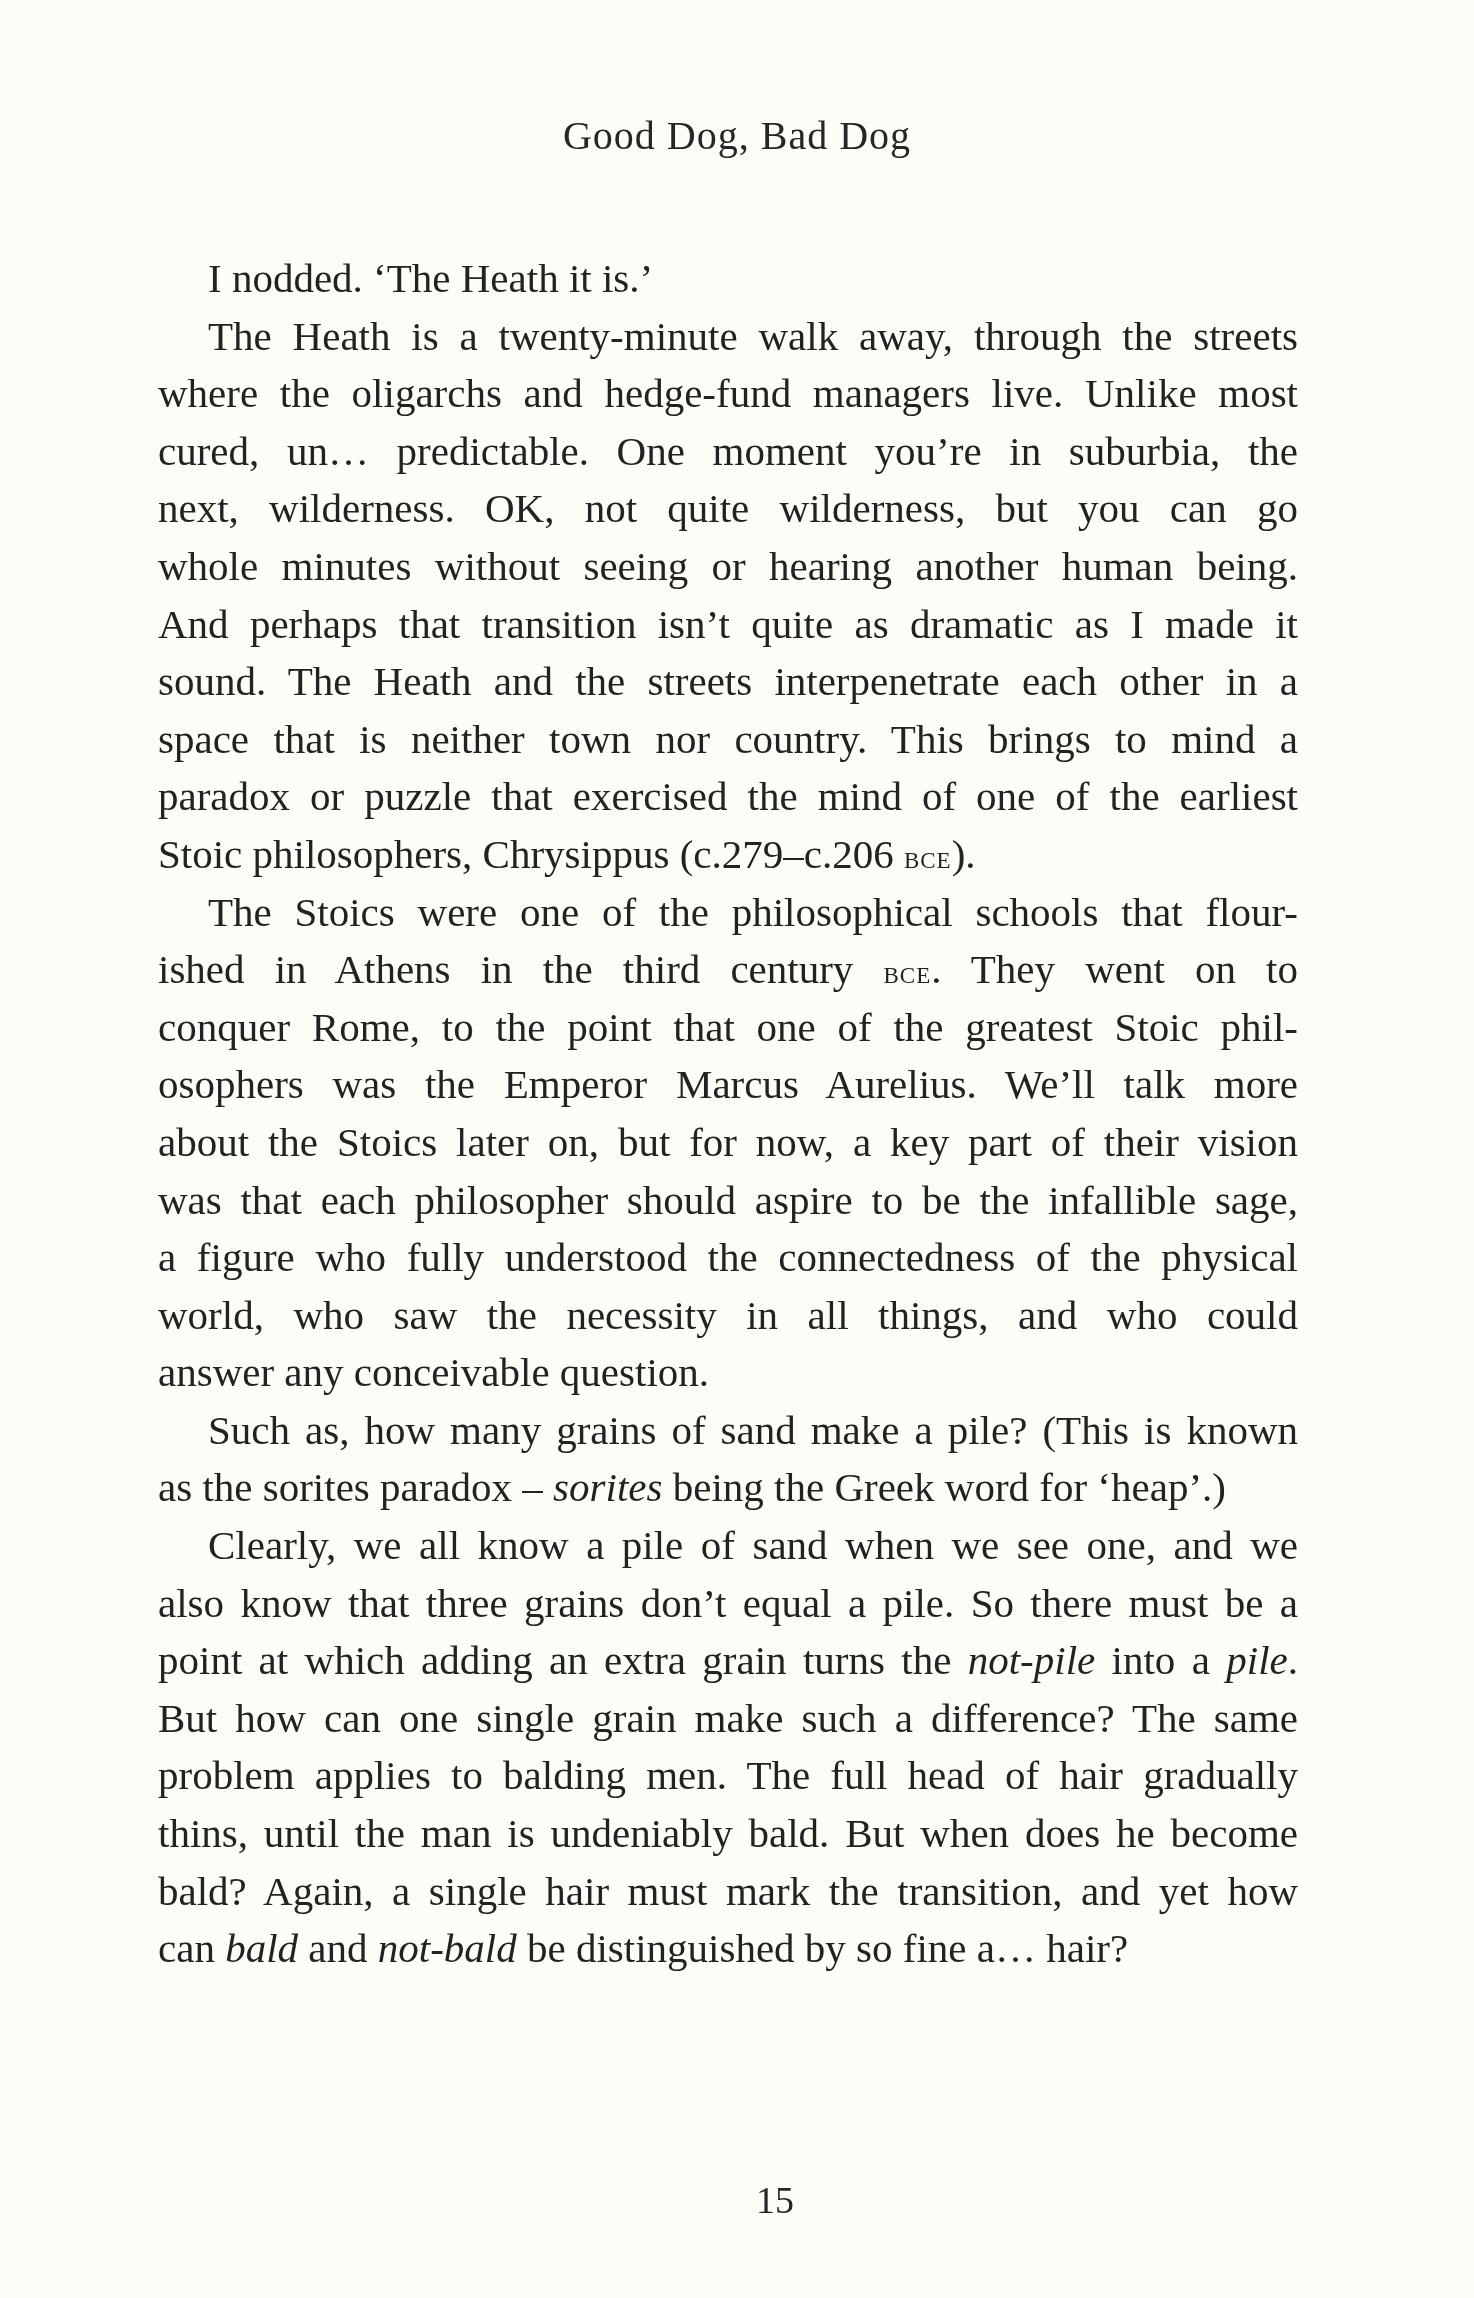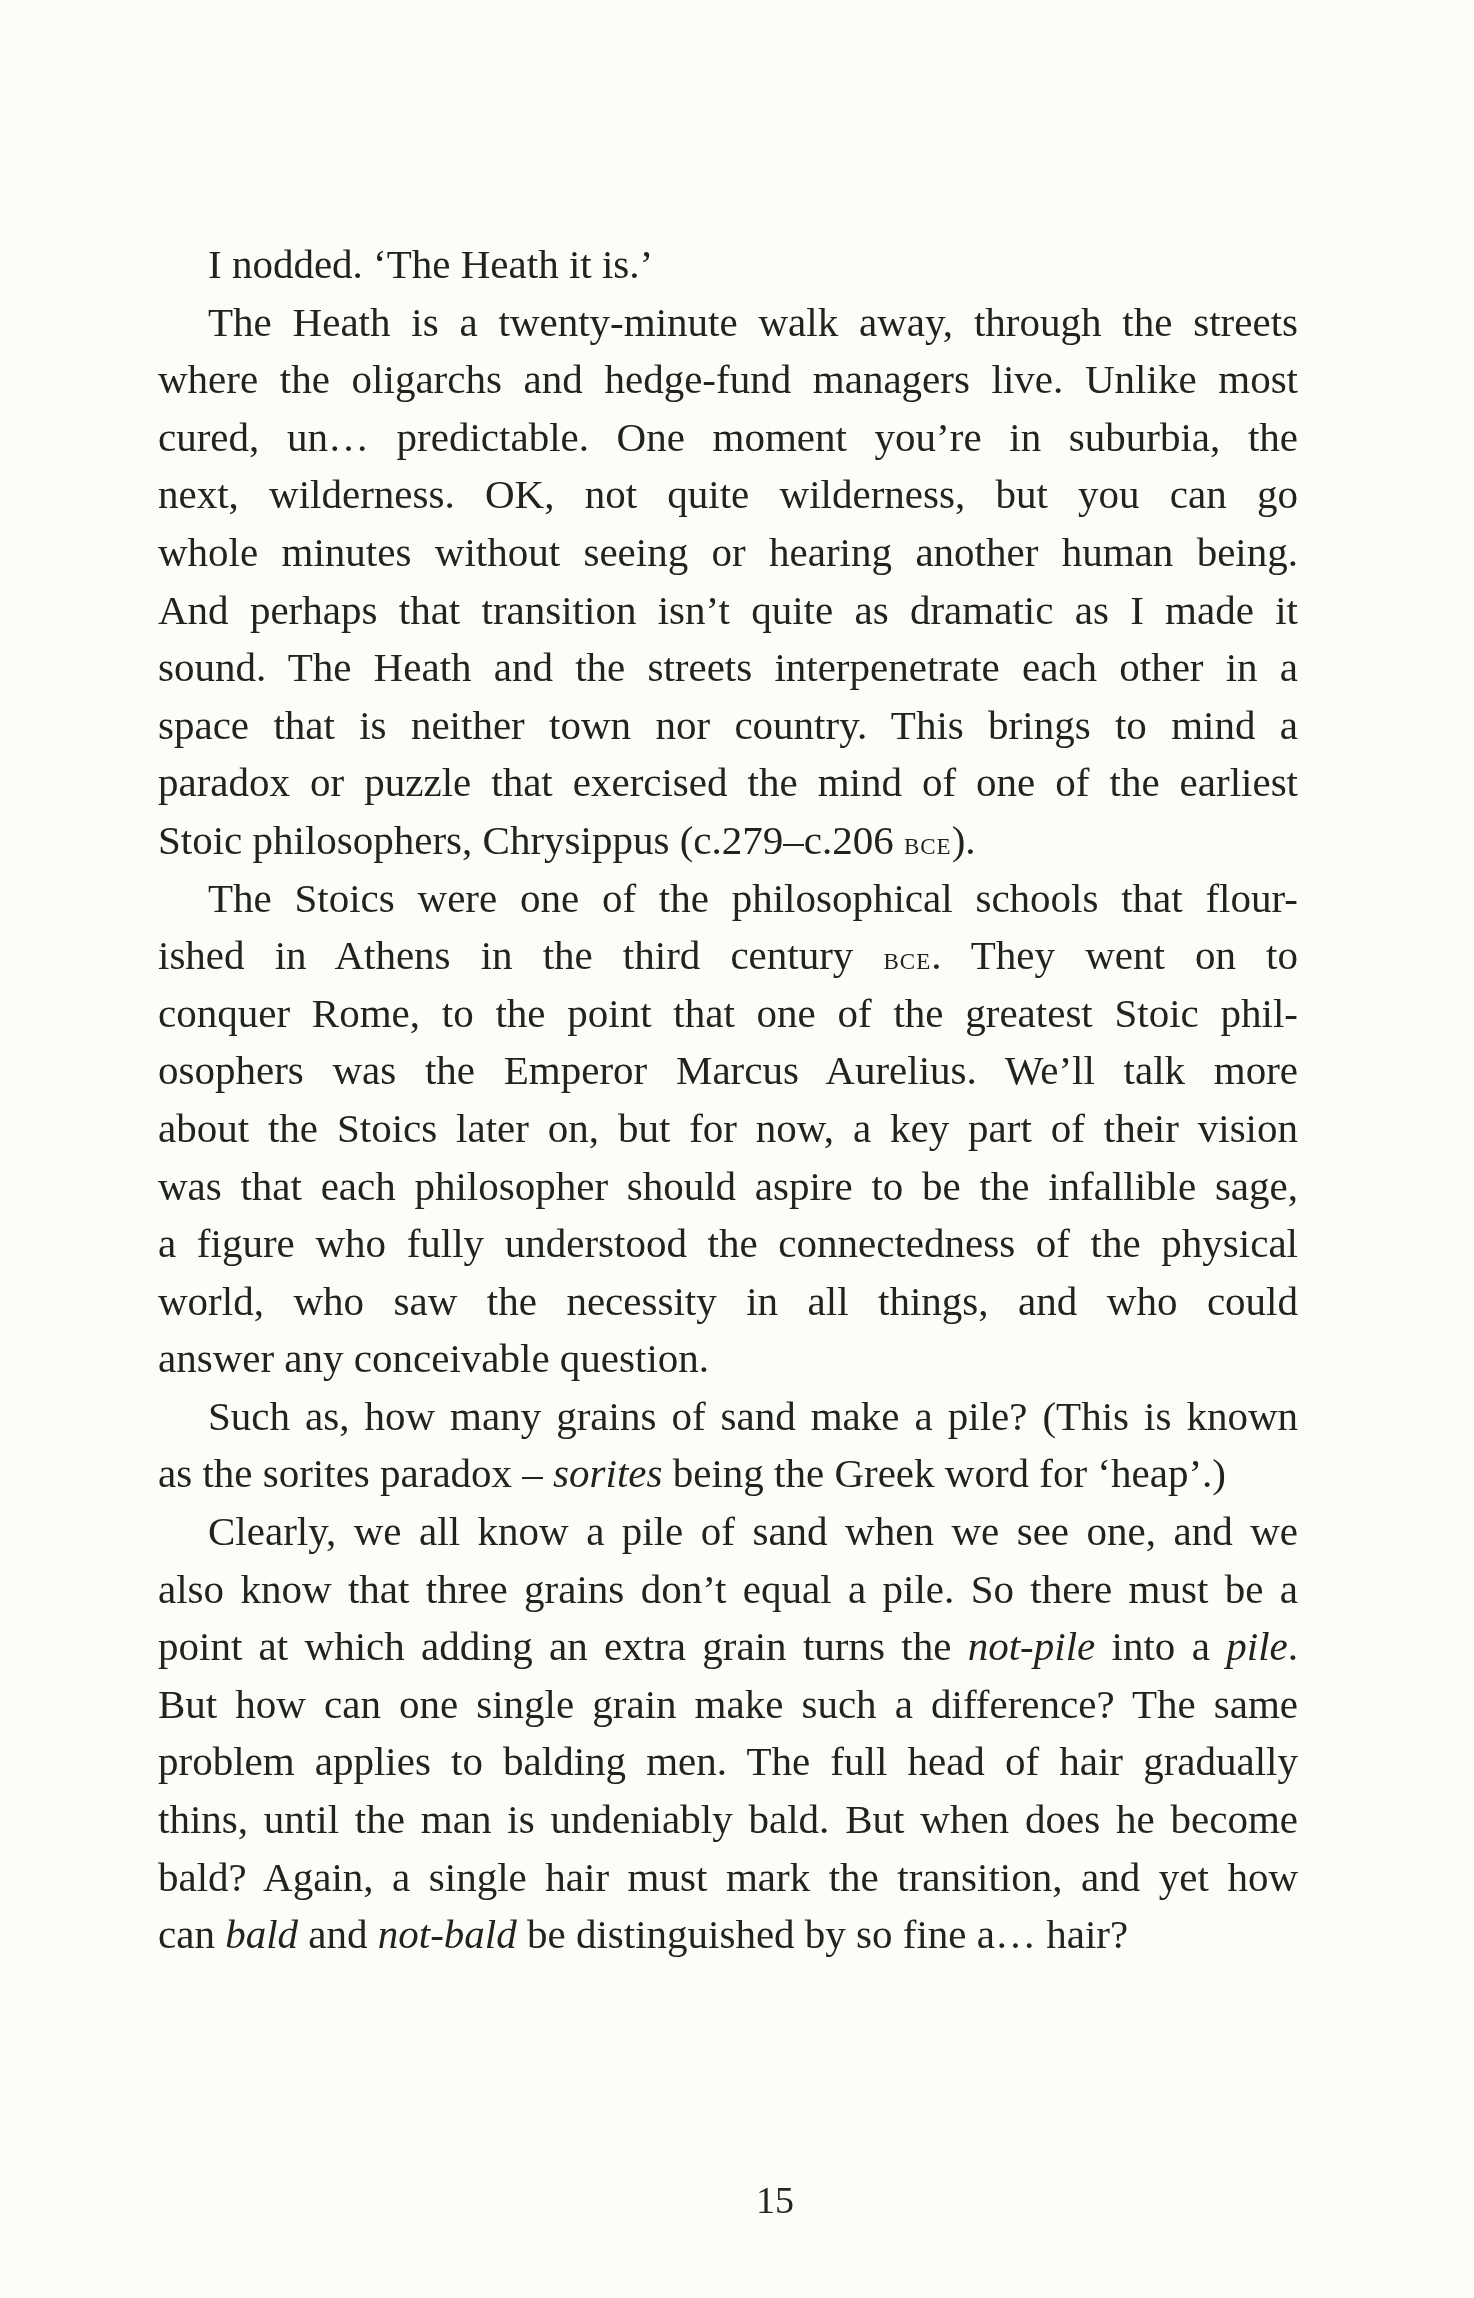--- a/index.html
+++ b/index.html
@@ -16,21 +16,21 @@
     position: absolute;
     top: 112px; left: 0; width: 1474px;
     text-align: center;
     font-size: 40px;
     letter-spacing: 1px;
     line-height: 48px;
     color: #262626;
   }
   .body-text {
     position: absolute;
-    left: 158px; top: 236px;
+    left: 158px; top: 250px;
     width: 1140px;
     font-size: 41px;
   }
   .line {
     display: block;
     height: 57.6px;
     line-height: 57.6px;
     white-space: nowrap;
     text-align: justify;
     text-align-last: justify;
@@ -46,20 +46,21 @@
     font-size: 38px;
     line-height: 44px;
     color: #262626;
     padding-left: 38px;
   }
 </style>
 </head>
 <body>
 
 <div class="page">
+  <div class="running-head">Good Dog, Bad Dog</div>
 
   <div class="body-text">
     <span class="line indent last">I nodded. ‘The Heath it is.’</span>
     <span class="line indent">The Heath is a twenty-minute walk away, through the streets</span>
     <span class="line">where the oligarchs and hedge-fund managers live. Unlike most</span>
     <span class="line">cured, un… predictable. One moment you’re in suburbia, the</span>
     <span class="line">next, wilderness. OK, not quite wilderness, but you can go</span>
     <span class="line">whole minutes without seeing or hearing another human being.</span>
     <span class="line">And perhaps that transition isn’t quite as dramatic as I made it</span>
     <span class="line">sound. The Heath and the streets interpenetrate each other in a</span>

